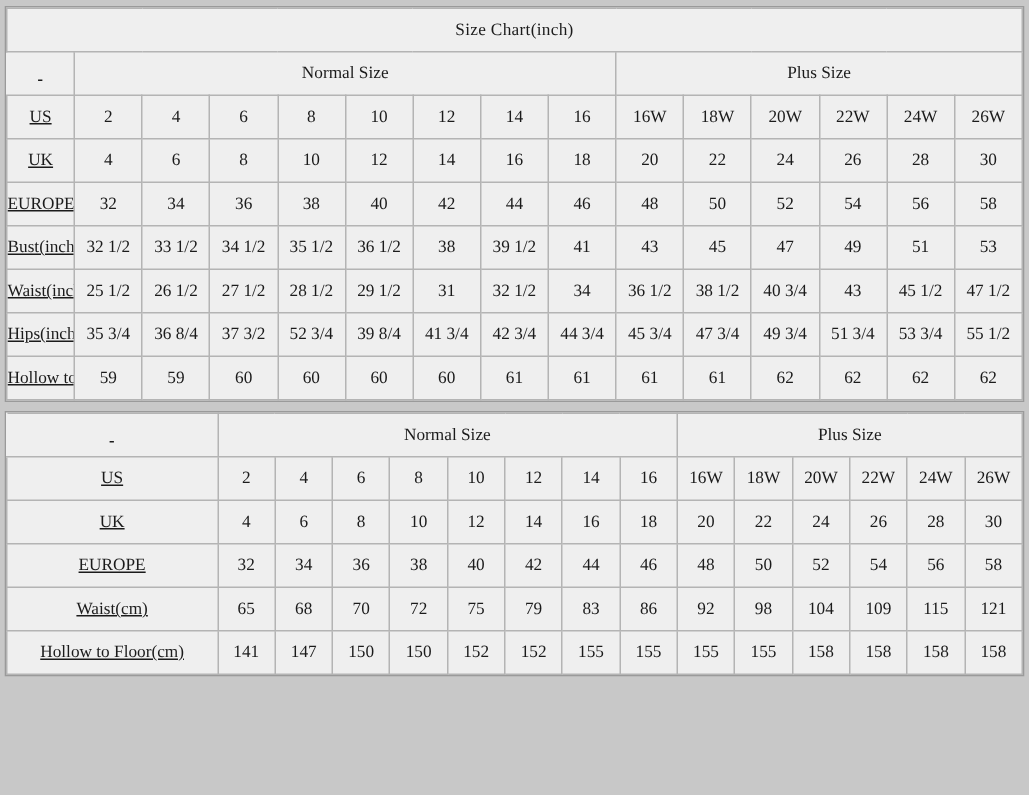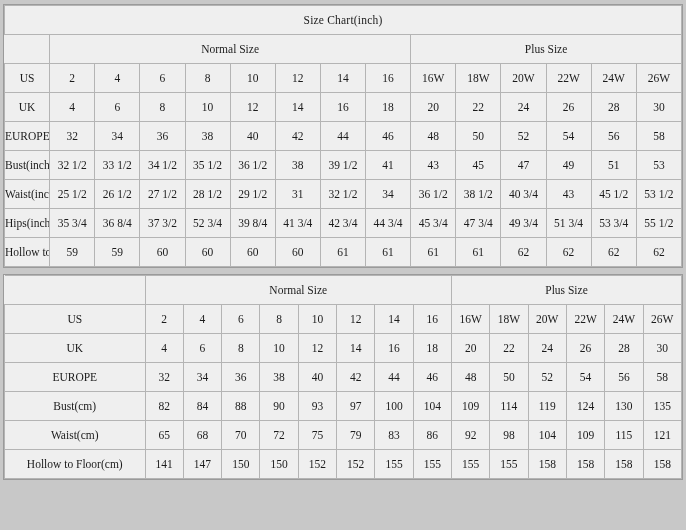--- a/index.html
+++ b/index.html
@@ -54,20 +54,21 @@
     font-size: 14.5px;
     height: 24px;
     border-top: none;
   }
   td.rowhead {
     font-size: 13px;
     text-align: center;
   }
   td.first-col {
     width: 140px;
+    text-decoration: underline;
   }
   .blank-left {
     border-left: none !important;
   }
 </style>
 </head>
 <body>
 
 <div class="page">
   <div class="chart-block">
@@ -157,21 +158,21 @@
             <td>28 1/2</td>
             <td>29 1/2</td>
             <td>31</td>
             <td>32 1/2</td>
             <td>34</td>
             <td>36 1/2</td>
             <td>38 1/2</td>
             <td>40 3/4</td>
             <td>43</td>
             <td>45 1/2</td>
-            <td>53 1/2</td>
+            <td>47 1/2</td>
           </tr>
           <tr>
             <td class="rowhead first-col">Hips(inch)</td>
             <td>35 3/4</td>
             <td>36 8/4</td>
             <td>37 3/2</td>
             <td>52 3/4</td>
             <td>39 8/4</td>
             <td>41 3/4</td>
             <td>42 3/4</td>
@@ -256,37 +257,20 @@
             <td>44</td>
             <td>46</td>
             <td>48</td>
             <td>50</td>
             <td>52</td>
             <td>54</td>
             <td>56</td>
             <td>58</td>
           </tr>
           <tr>
-            <td class="rowhead first-col">Bust(cm)</td>
-            <td>82</td>
-            <td>84</td>
-            <td>88</td>
-            <td>90</td>
-            <td>93</td>
-            <td>97</td>
-            <td>100</td>
-            <td>104</td>
-            <td>109</td>
-            <td>114</td>
-            <td>119</td>
-            <td>124</td>
-            <td>130</td>
-            <td>135</td>
-          </tr>
-          <tr>
             <td class="rowhead first-col">Waist(cm)</td>
             <td>65</td>
             <td>68</td>
             <td>70</td>
             <td>72</td>
             <td>75</td>
             <td>79</td>
             <td>83</td>
             <td>86</td>
             <td>92</td>

